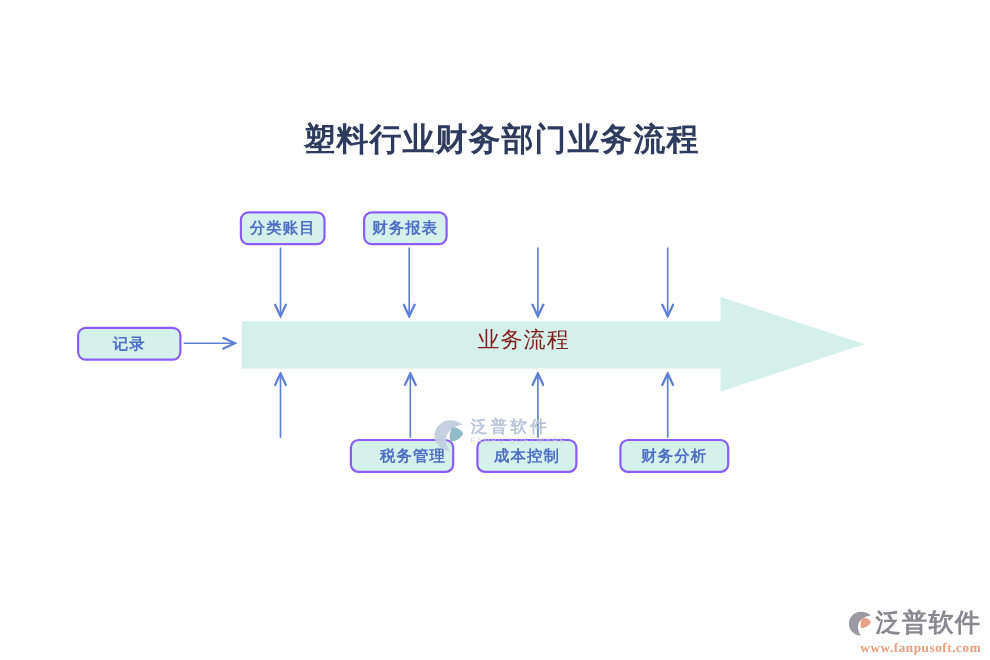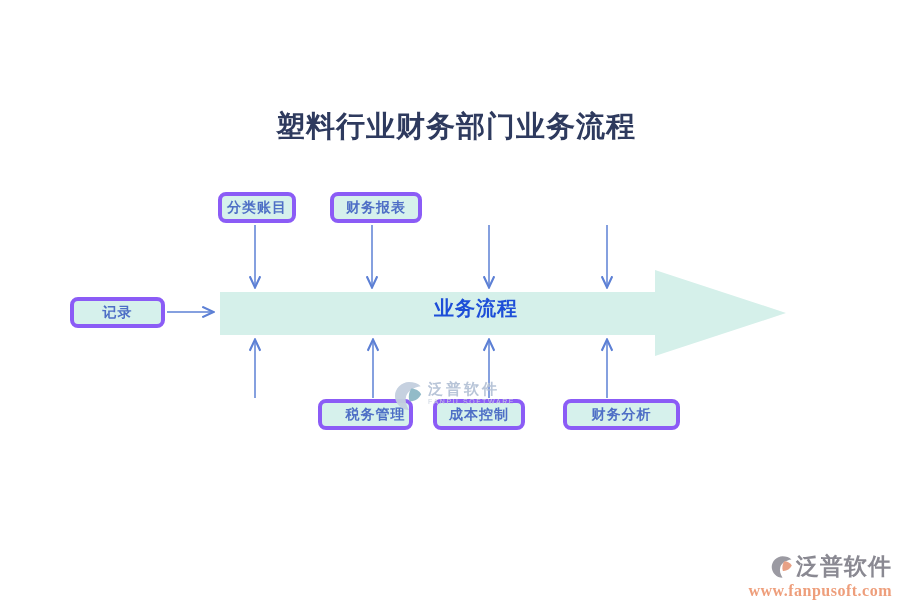--- a/index.html
+++ b/index.html
@@ -7,37 +7,37 @@
     position:relative;width:900px;height:600px;background:#ffffff;overflow:hidden;
     font-family:"Liberation Sans","DejaVu Sans",sans-serif;
   }
   #diagram-title{
     position:absolute;left:0;top:107px;width:912px;text-align:center;
     font-size:29px;font-weight:bold;color:#2e3a5e;letter-spacing:1px;
   }
   .svg-layer{position:absolute;left:0;top:0;width:900px;height:600px;}
   .node{
     position:absolute;height:31px;box-sizing:border-box;border-radius:8px;
-    background:#d6f1ec;border:4px solid #8b5cf6;
+    background:#d6f1ec;border:2px solid #8b5cf6;
     display:flex;align-items:center;justify-content:center;
     color:#4e6fc6;font-size:14px;font-weight:bold;letter-spacing:1px;
   }
   #box-top-1{left:218px;top:192px;width:78px;}
-  #box-top-2{left:330px;top:192px;width:92px;text-align:center;}
+  #box-top-2{left:330px;top:192px;width:77px;text-align:center;}
   #box-top-3{left:448px;top:192px;width:70px;}
   #box-top-4{left:563px;top:192px;width:85px;}
   #box-input{left:70px;top:297px;width:95px;}
   #box-bot-1{left:202px;top:399px;width:88px;}
   #box-bot-2{left:318px;top:399px;width:95px;padding-left:20px;}
   #box-bot-3{left:433px;top:399px;width:92px;}
-  #box-bot-4{left:563px;top:399px;width:117px;}
+  #box-bot-4{left:563px;top:399px;width:100px;}
   #banner-label{
     position:absolute;left:376px;top:292px;width:200px;height:32px;
     display:flex;align-items:center;justify-content:center;
-    font-size:20px;font-weight:bold;color:#1d4ed8;letter-spacing:1px;
+    font-size:20px;font-weight:normal;color:#7f1d1d;letter-spacing:1px;
   }
   
   #watermark-center{
     position:absolute;left:394px;top:380px;display:flex;align-items:flex-start;opacity:.95;
   }
   #watermark-center .wm-texts{margin-left:4px;}
   #watermark-center .wm-brand{
     font-size:15px;font-weight:bold;color:#b5c2d6;letter-spacing:3px;line-height:18px;
   }
   #watermark-center .wm-sub{
@@ -46,21 +46,21 @@
   
   #watermark-corner{
     position:absolute;right:8px;top:551px;text-align:right;
   }
   #watermark-corner .wm-row{display:flex;align-items:center;justify-content:flex-end;}
   #watermark-corner .wm-brand{
     font-size:23px;font-weight:bold;color:#8a8992;letter-spacing:1px;margin-left:2px;
     font-family:"Liberation Serif","DejaVu Serif",serif;
   }
   #watermark-corner .wm-url{
-    font-size:16px;font-weight:bold;color:#ee9e7b;letter-spacing:.5px;margin-top:0px;
+    font-size:12px;font-weight:bold;color:#ee9e7b;letter-spacing:.5px;margin-top:0px;
     font-family:"Liberation Serif","DejaVu Serif",serif;
   }
 </style>
 </head>
 <body>
 
 <div id="stage">
 
   <svg class="svg-layer" viewBox="0 0 900 600" xmlns="http://www.w3.org/2000/svg">
     <defs>

